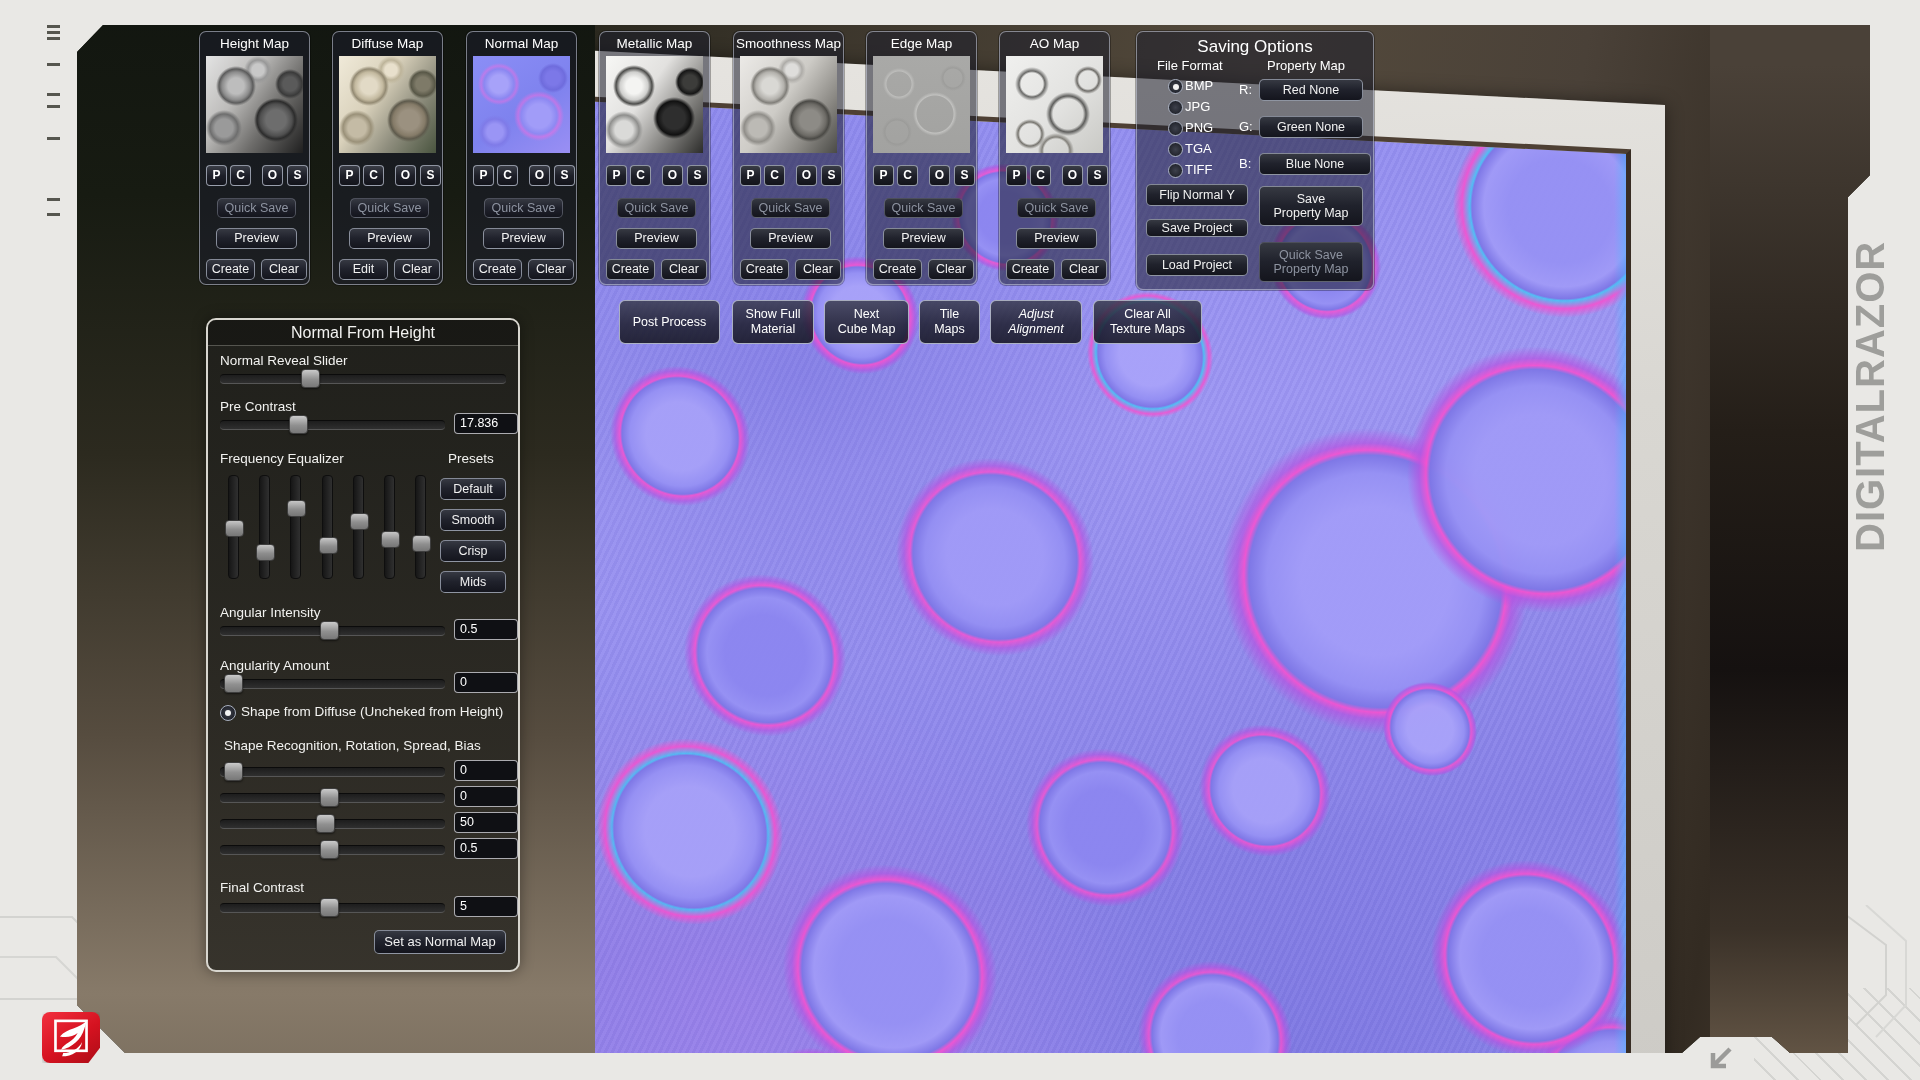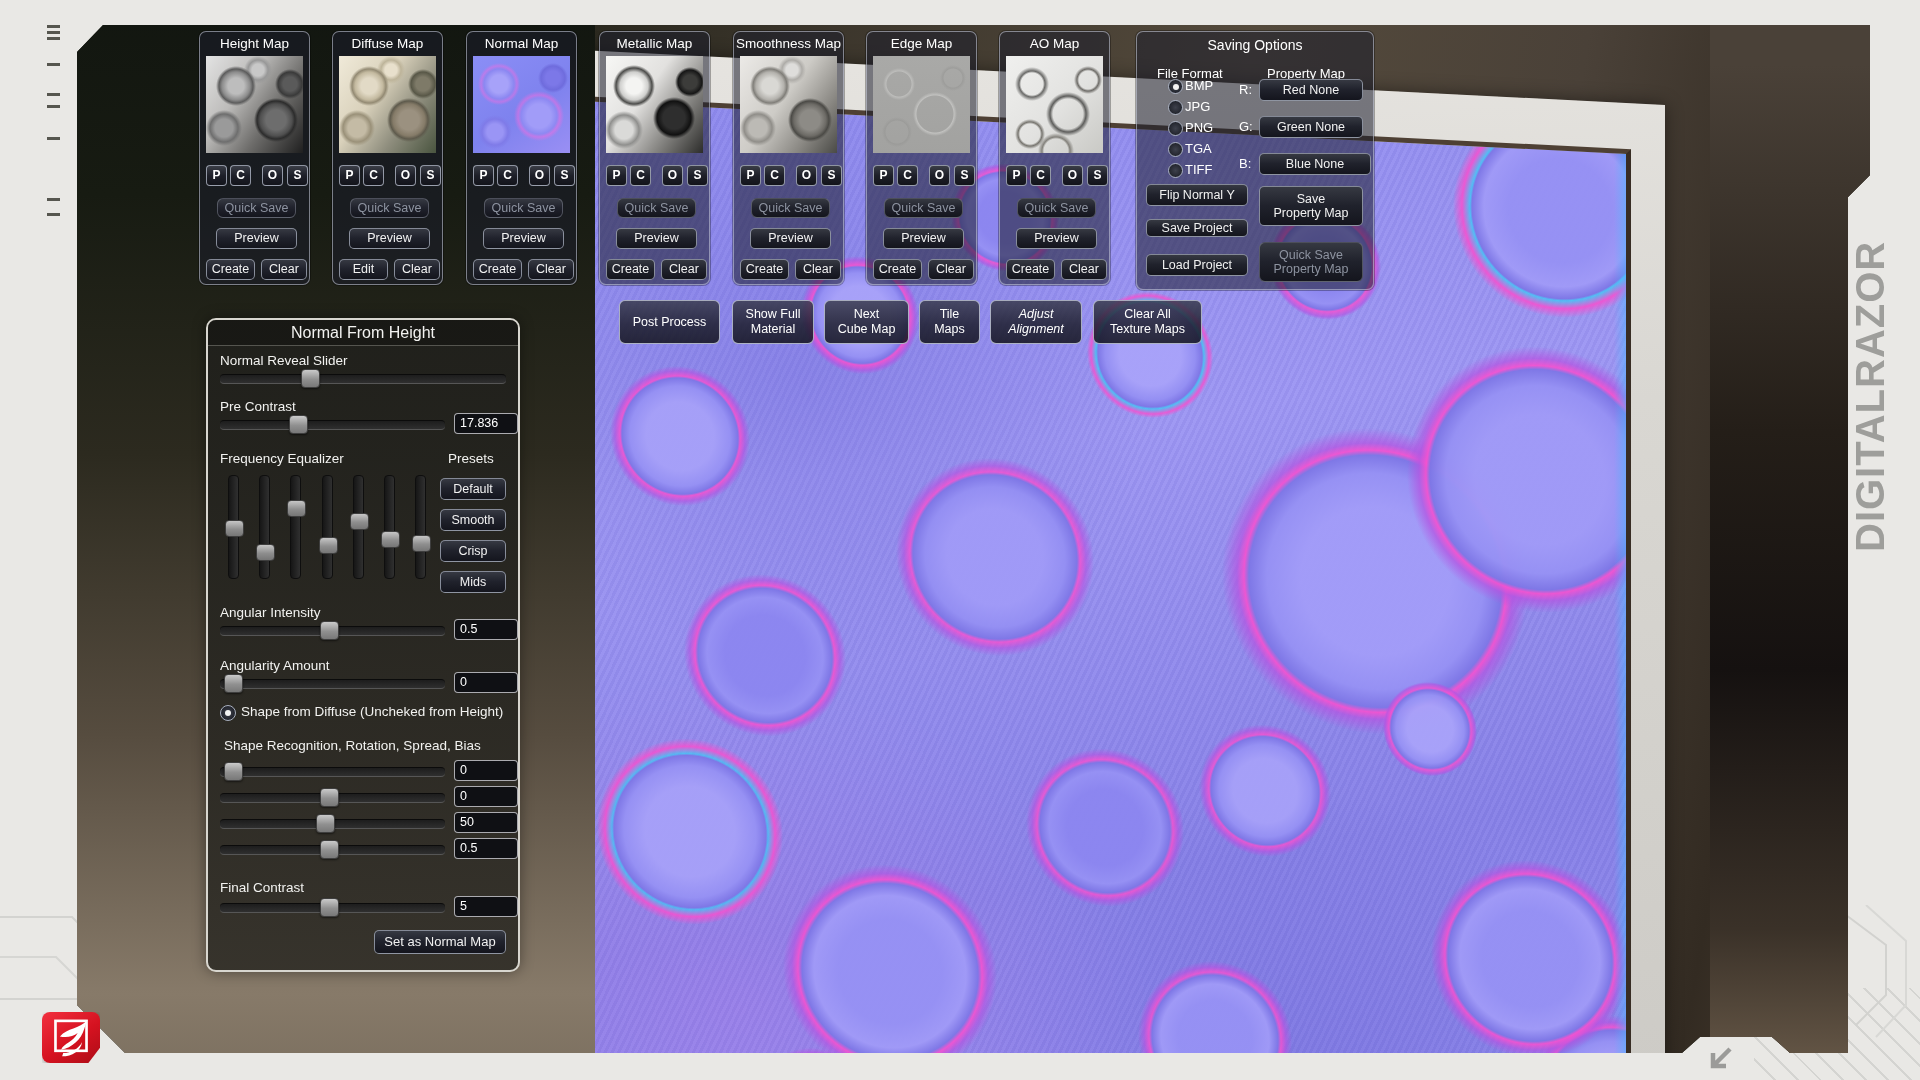--- a/index.html
+++ b/index.html
@@ -114,31 +114,31 @@
     linear-gradient(135deg,#f0f0ee 0%,#e2e2e0 55%,#c9c9c5 100%);}
   .pcos-btn{position:absolute;top:133px;width:21px;height:21px;border-radius:4px;
     background:linear-gradient(#3a3d46,#1e2029 50%,#13141b);border:1px solid rgba(195,202,218,.7);
     color:#fff;font-size:12px;font-weight:bold;text-align:center;line-height:19px;padding:0;
     font-family:"Liberation Sans",sans-serif;}
   .ui-btn{position:absolute;border-radius:5px;padding:0;
     background:linear-gradient(#363942,#20222c 48%,#14151d);
     border:1px solid rgba(192,199,215,.65);color:#f1f1f1;font-size:12.5px;
     display:flex;align-items:center;justify-content:center;text-align:center;
     font-family:"Liberation Sans",sans-serif;white-space:pre-line;line-height:1.15;}
-  .ui-btn.disabled{color:#8d93a0;border-color:rgba(160,166,180,.4);border-radius:6px;}
+  .ui-btn.disabled{color:#8d93a0;border-color:rgba(160,166,180,.4);}
   .qs{left:17px;top:166px;width:79px;height:20px;}
   .pv{left:16px;top:196px;width:81px;height:21px;}
   .al{left:6px;top:227px;width:49px;height:21px;}
   .ar{left:61px;top:227px;width:46px;height:21px;}
   
   .spanel{position:absolute;left:1136px;top:31px;width:236px;height:257px;border-radius:7px;
     background:rgba(27,30,44,.55);border:1px solid rgba(205,210,225,.55);
     box-shadow:0 0 0 1px rgba(0,0,0,.3);color:#fff;font-size:13px;}
-  .spanel .stitle{position:absolute;top:5px;width:100%;text-align:center;font-size:14px;}
-  .slabel{position:absolute;margin-top:8px;}
+  .spanel .stitle{position:absolute;top:5px;width:100%;text-align:center;font-size:17px;}
+  .slabel{position:absolute;}
   .radio{position:absolute;width:13px;height:13px;border-radius:50%;
     background:radial-gradient(#3e414c,#171920);border:1px solid #a9b0c0;}
   .radio.sel::after{content:'';position:absolute;left:3.5px;top:3.5px;width:6px;height:6px;
     border-radius:50%;background:#f2f2f2;}
   .rlabel{position:absolute;font-size:13px;}
   
   .tb-btn{position:absolute;top:300px;height:44px;border-radius:6px;
     background:linear-gradient(rgba(58,60,78,.85),rgba(30,31,45,.85) 55%,rgba(18,19,28,.85));
     border:1.5px solid rgba(200,206,222,.8);color:#fff;font-size:12.5px;
     display:flex;align-items:center;justify-content:center;text-align:center;

